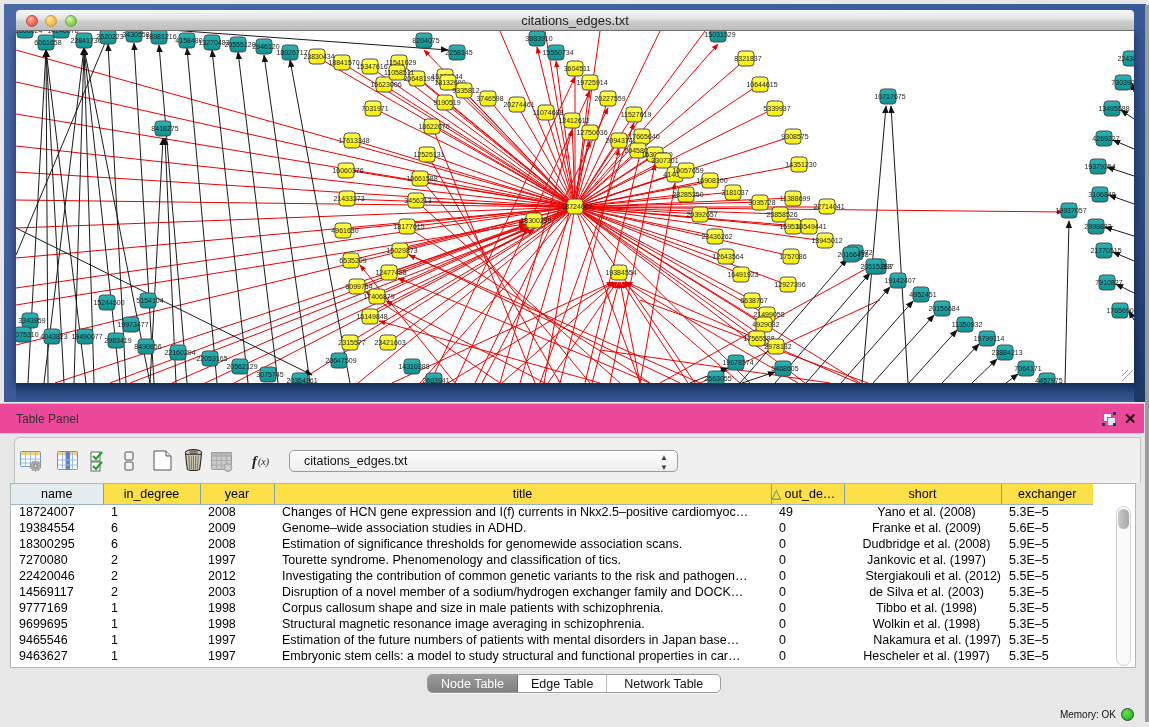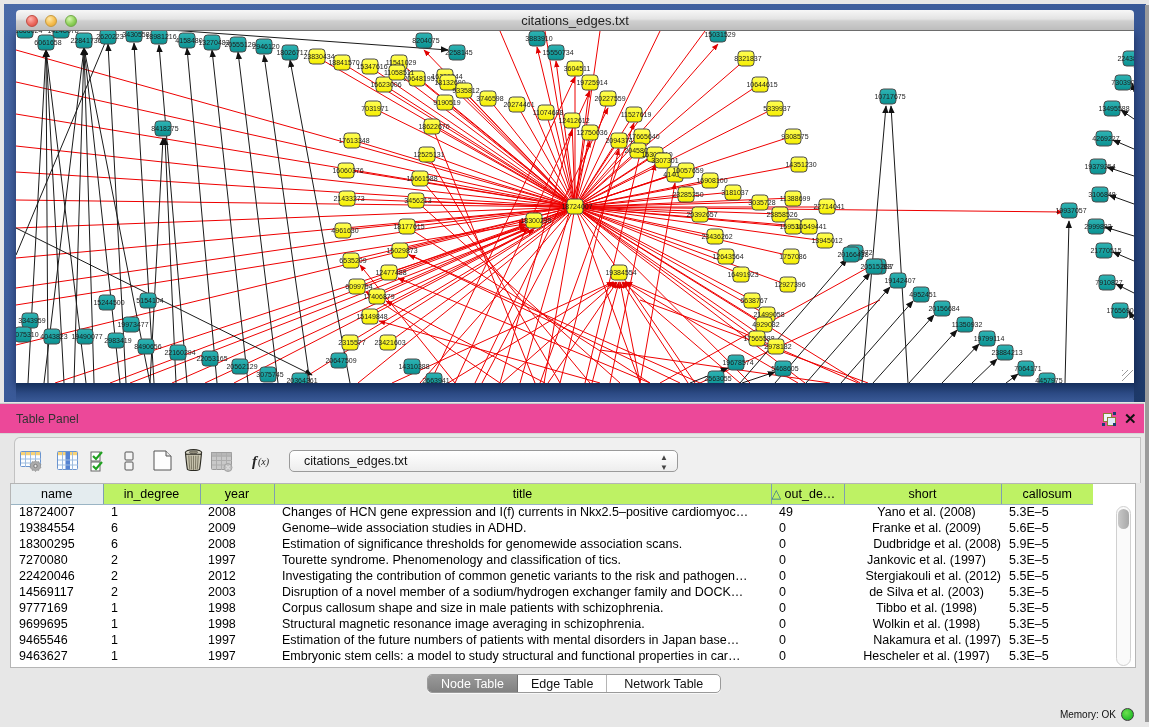--- a/index.html
+++ b/index.html
@@ -15,21 +15,21 @@
 #canvas{position:absolute;left:16px;top:31px;width:1118px;height:352px;background:#fff;overflow:hidden;}
 
 #tp-head{position:absolute;left:0;top:403px;width:1144px;height:31px;background:#ec4899;border-top:1px solid #c8c8c8;border-bottom:1px solid #d6d6d6;}
 #tp-head .t{position:absolute;left:16px;top:8px;font-size:12px;color:#333;}
 #tbar{position:absolute;left:14px;top:437px;width:1127px;height:46px;background:#f0f0f0;border:1px solid #c2c2c2;border-bottom:none;border-radius:6px 0 0 0;}
 #combo{position:absolute;left:289px;top:450px;width:389px;height:22px;border:1px solid #9a9a9a;border-radius:5px;background:linear-gradient(#ffffff,#ededed);}
 #combo .txt{position:absolute;left:14px;top:3px;font-size:12.5px;color:#111;}
 #combo .ar{position:absolute;right:9px;top:2px;font-size:8px;color:#444;line-height:10px}
 #tablebox{position:absolute;left:10px;top:483px;width:1126px;height:185px;background:#fff;border:1px solid #b5b5b5;}
 table{border-collapse:collapse;table-layout:fixed;width:1082px;font-size:12.5px;color:#000;padding-left:20px;}
-th{background:#bef264;border-right:1px solid #7f9fb2;border-bottom:1px solid #9ab4c4;font-weight:normal;height:20px;font-size:12.5px;padding:0;}
+th{background:#fde047;border-right:1px solid #7f9fb2;border-bottom:1px solid #9ab4c4;font-weight:normal;height:20px;font-size:12.5px;padding:0;}
 td{height:16px;padding:0 0 0 8px;white-space:nowrap;overflow:hidden;}
 #vsb{position:absolute;right:4px;top:22px;width:15px;height:160px;background:#fafafa;border:1px solid #d0d0d0;border-radius:8px;}
 #vsb .th{position:absolute;left:1px;top:2px;width:11px;height:20px;border-radius:6px;background:linear-gradient(90deg,#c8c8c8,#a8a8a8);}
 
 #tabs{position:absolute;left:427px;top:674px;height:19px;border:1px solid #9a9a9a;border-radius:5px;overflow:hidden;background:#fff;box-shadow:0 1px 0 rgba(255,255,255,.7);}
 #tabs span{display:inline-block;height:19px;line-height:18px;font-size:12.5px;padding:0 13px;color:#111;border-right:1px solid #b5b5b5;vertical-align:top}
 #tabs span.sel{background:linear-gradient(#9a9a9a,#7e7e7e);color:#fff;border-right:1px solid #6f6f6f}
 #tabs span:last-child{border-right:none}
 
 #mem{position:absolute;right:33px;top:709px;font-size:10px;color:#111;}
@@ -608,21 +608,21 @@
           <col style="width:92px">
         </colgroup>
   <tbody>
           <tr>
             <th style="background:#e4ecef">name</th>
             <th>in_degree</th>
             <th>year</th>
             <th>title</th>
             <th style="text-align:left"><span style="color:#2e6e8e">△</span> out_de…</th>
             <th>short</th>
-            <th style="border-right:none">callosum</th>
+            <th style="border-right:none">exchanger</th>
           </tr>
   <tr>
             <td>18724007</td>
             <td>1</td>
             <td>2008</td>
             <td>Changes of HCN gene expression and I(f) currents in Nkx2.5–positive cardiomyoc…</td>
             <td>49</td>
             <td style="text-align:center">Yano et al. (2008)</td>
             <td>5.3E–5</td>
           </tr>
@@ -634,21 +634,21 @@
             <td>0</td>
             <td style="text-align:center">Franke et al. (2009)</td>
             <td>5.6E–5</td>
           </tr>
   <tr>
             <td>18300295</td>
             <td>6</td>
             <td>2008</td>
             <td>Estimation of significance thresholds for genomewide association scans.</td>
             <td>0</td>
-            <td style="text-align:right">Dudbridge et al. (2008)</td>
+            <td style="text-align:center">Dudbridge et al. (2008)</td>
             <td>5.9E–5</td>
           </tr>
   <tr>
             <td>7270080</td>
             <td>2</td>
             <td>1997</td>
             <td>Tourette syndrome. Phenomenology and classification of tics.</td>
             <td>0</td>
             <td style="text-align:center">Jankovic et al. (1997)</td>
             <td>5.3E–5</td>

